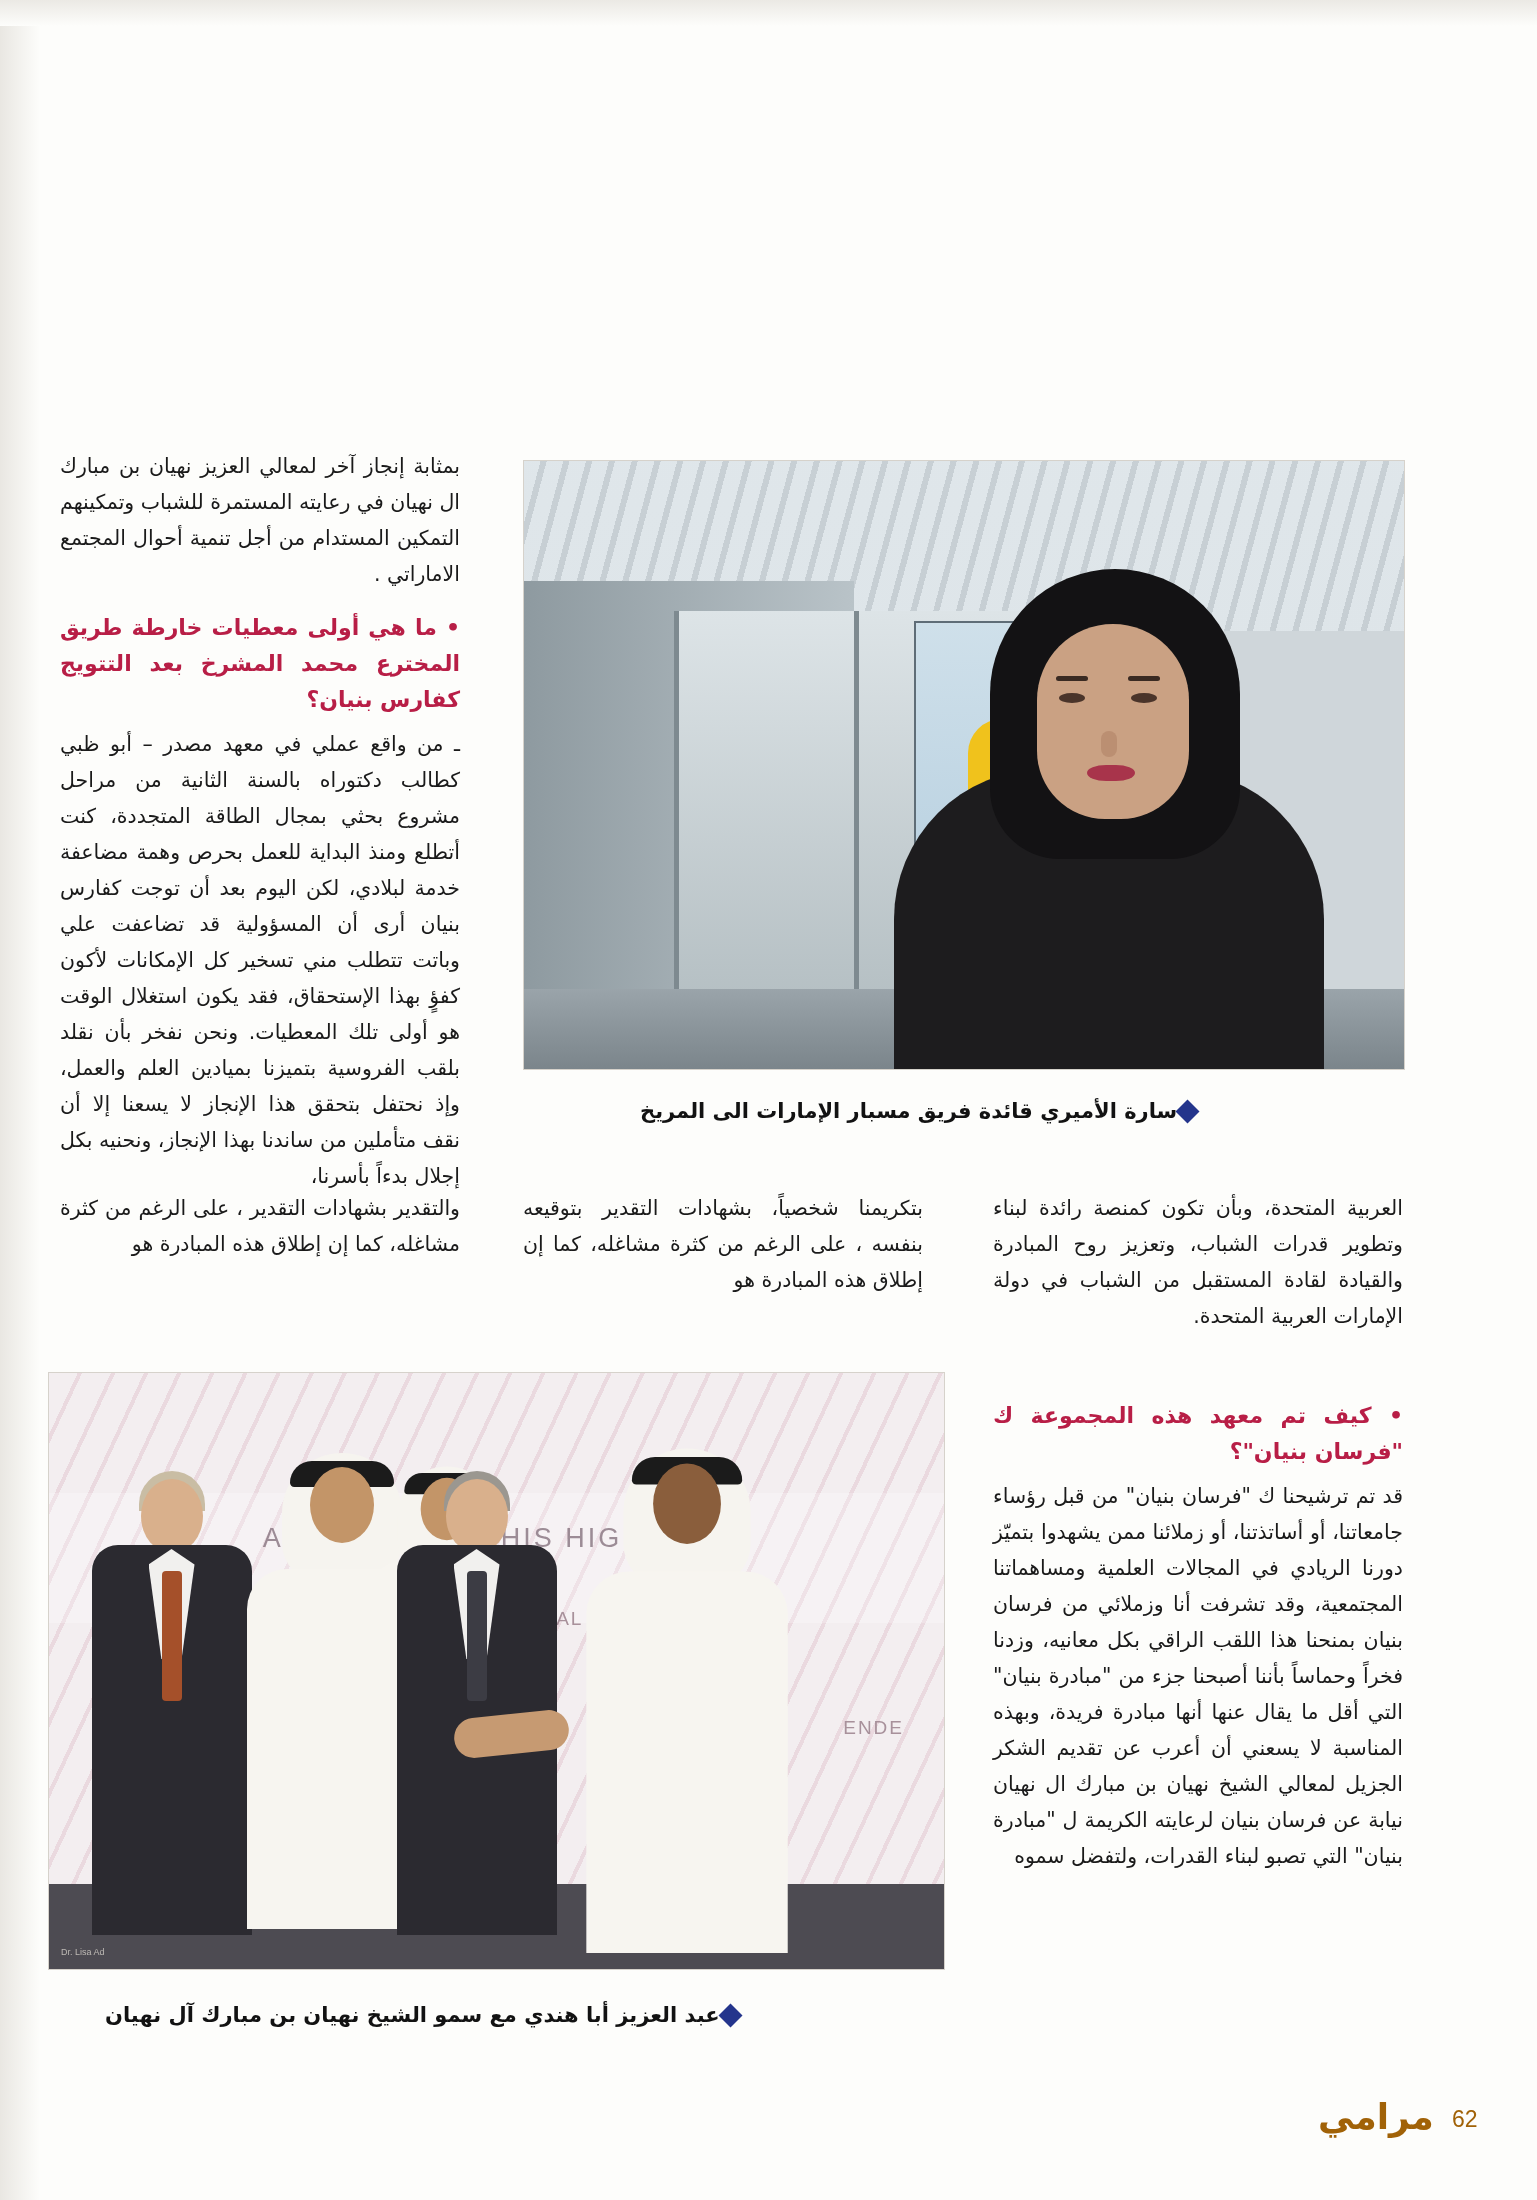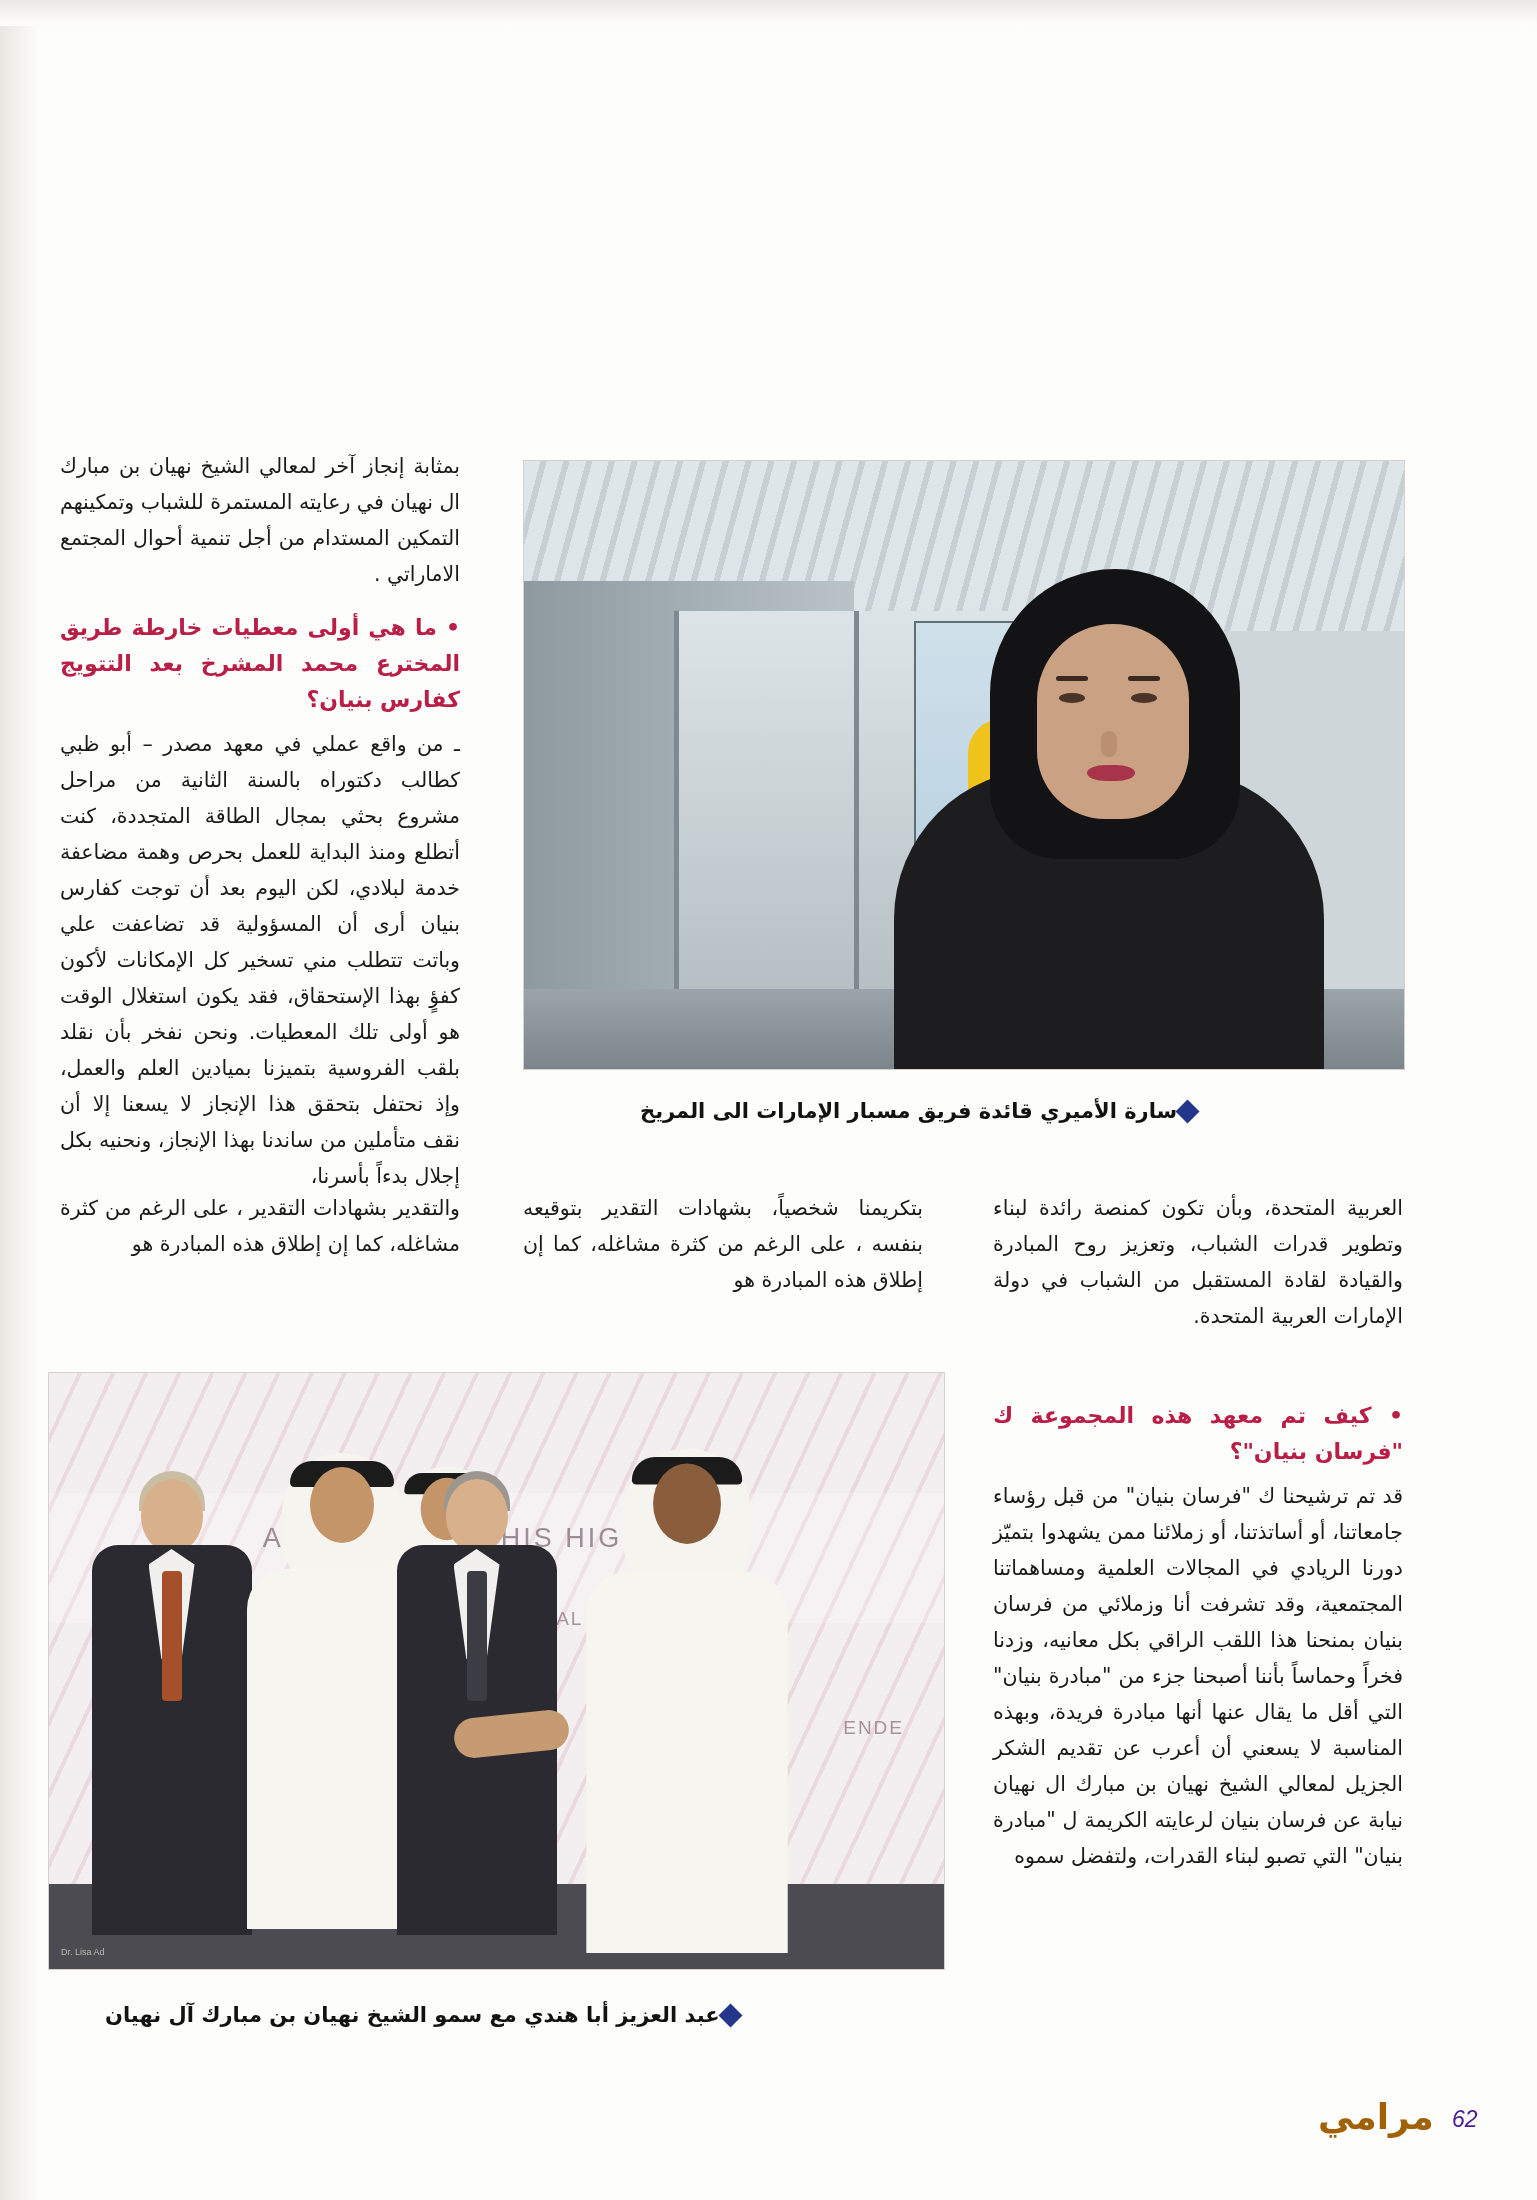--- a/index.html
+++ b/index.html
@@ -312,35 +312,34 @@
     font-weight: bold;
     color: #a16207;
     direction: rtl;
     font-family: "DejaVu Sans", sans-serif;
   }
   .page-number {
     position: absolute;
     left: 1452px;
     top: 2106px;
     font-size: 23px;
-    color: #4c1d95;
+    color: #a16207;
     font-family: "Liberation Sans", sans-serif;
     direction: ltr;
-    font-style: italic;
   }
 </style>
 </head>
 <body>
 
 <div class="page">
   <div class="page-edge-left"></div>
   <div class="page-edge-top"></div>
 
   <div class="col-left-top">
-    <p class="para">بمثابة إنجاز آخر لمعالي الشيخ نهيان بن مبارك ال نهيان في رعايته المستمرة للشباب وتمكينهم التمكين المستدام من أجل تنمية أحوال المجتمع الاماراتي .</p>
+    <p class="para">بمثابة إنجاز آخر لمعالي العزيز نهيان بن مبارك ال نهيان في رعايته المستمرة للشباب وتمكينهم التمكين المستدام من أجل تنمية أحوال المجتمع الاماراتي .</p>
     <p class="question">• ما هي أولى معطيات خارطة طريق المخترع محمد المشرخ بعد التتويج كفارس بنيان؟</p>
     <p class="para">ـ من واقع عملي في معهد مصدر – أبو ظبي كطالب دكتوراه بالسنة الثانية من مراحل مشروع بحثي بمجال الطاقة المتجددة، كنت أتطلع ومنذ البداية للعمل بحرص وهمة مضاعفة خدمة لبلادي، لكن اليوم بعد أن توجت كفارس بنيان أرى أن المسؤولية قد تضاعفت علي وباتت تتطلب مني تسخير كل الإمكانات لأكون كفؤٍ بهذا الإستحقاق، فقد يكون استغلال الوقت هو أولى تلك المعطيات. ونحن نفخر بأن نقلد بلقب الفروسية بتميزنا بميادين العلم والعمل، وإذ نحتفل بتحقق هذا الإنجاز لا يسعنا إلا أن نقف متأملين من ساندنا بهذا الإنجاز، ونحنيه بكل إجلال بدءاً بأسرنا،</p>
   </div>
 
   <div class="photo-top">
     <div class="p1-sky"></div>
     <div class="p1-ceiling"></div>
     <div class="p1-wallR"></div>
     <div class="p1-glass"></div>
     <div class="p1-mullion" style="left:150px"></div>

